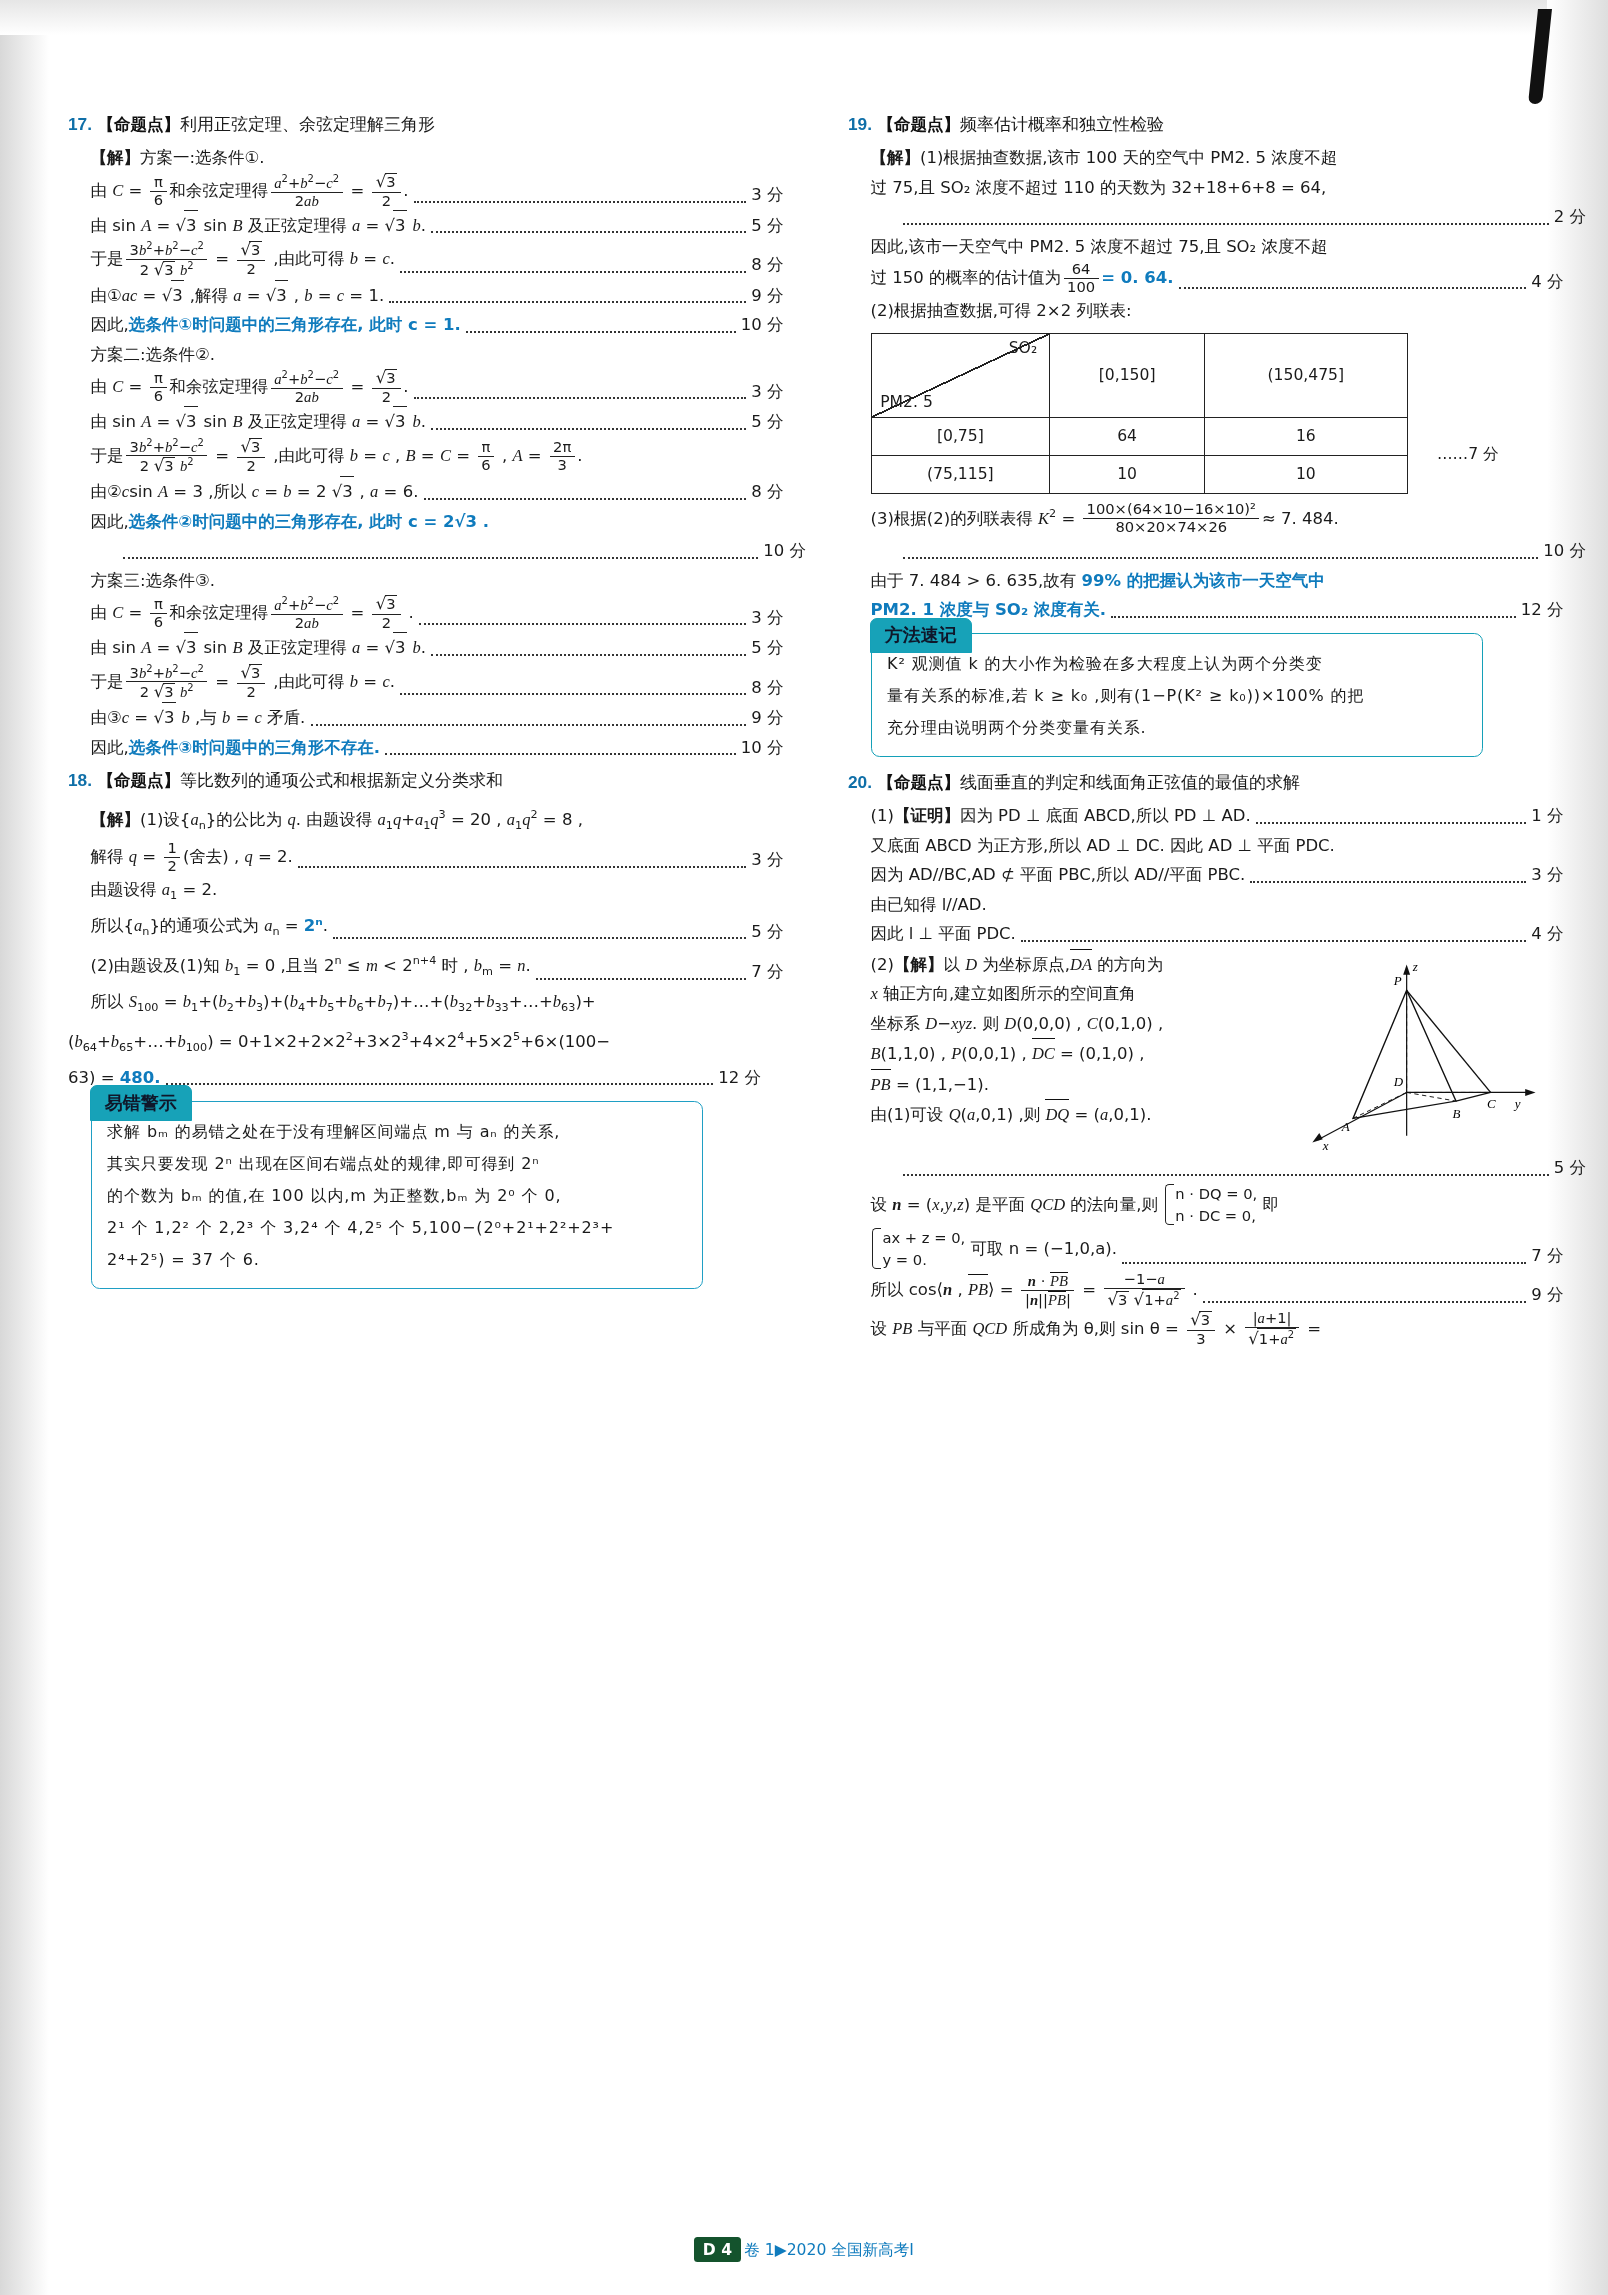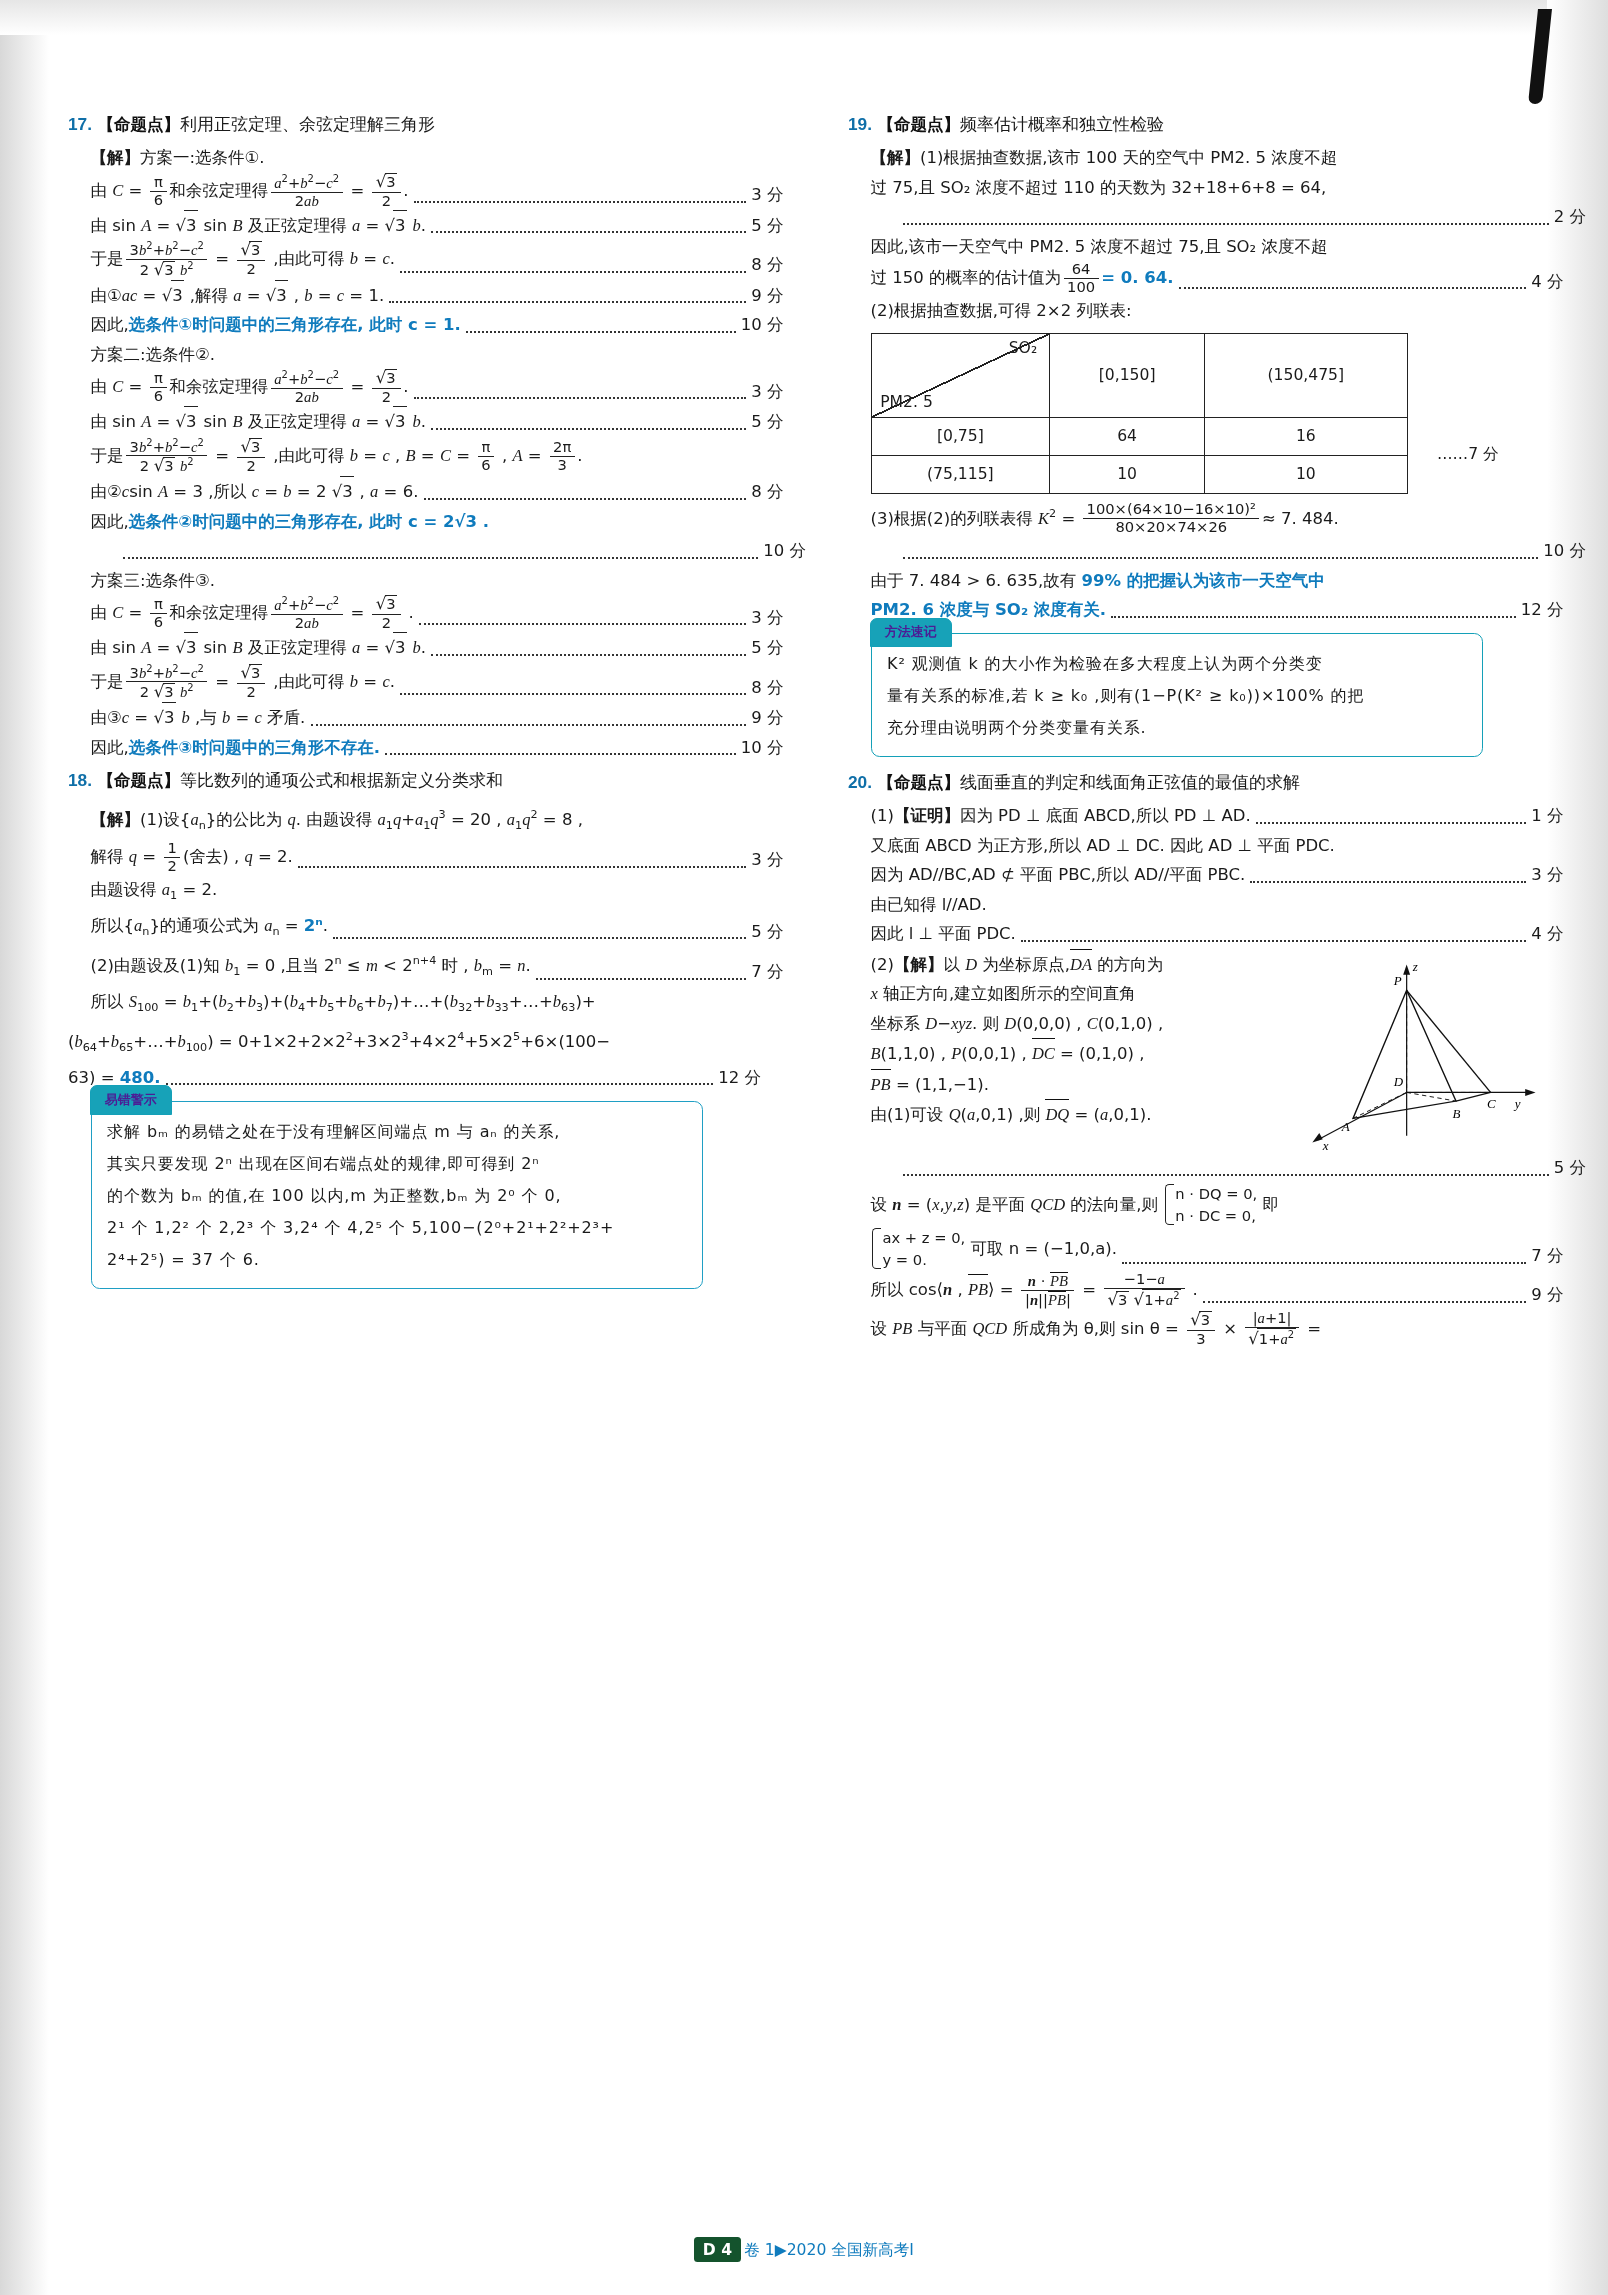--- a/index.html
+++ b/index.html
@@ -79,22 +79,22 @@
     border:1.4px solid #14a0b8; border-radius:8.7px;
     margin:8.7px 0 12px 22.5px; padding:14px 15.6px 12px 15.6px; width:612px;
     position:relative; box-sizing:border-box;
   }
   .notetab{
     position:absolute; left:-1.7px; top:-16.5px;
     background:#ffffff;
   }
   .notetab span{
     display:inline-block;
-    background:#17a2b8; color:#4c1d95; font-weight:bold;
-    font-family:Liberation Serif, serif; font-size:13px;
+    background:#17a2b8; color:#0f172a; font-weight:bold;
+    font-family:Liberation Serif, serif; font-size:18px;
     padding:4.3px 14px 5.2px 14px; border-radius:7px 7px 0 0;
     border:1.4px solid #14a0b8;
   }
   .notebox .nline{
     font-family:"DejaVu Sans", serif; font-size:16px; line-height:32px;
     letter-spacing:0.9px;
   }
   .notebox.warn{border-color:#1f9fc4;}
   
   table.lt{
@@ -366,21 +366,21 @@
         <div class="line indent2 leader">
           <span class="txt">&nbsp;</span>
             <span class="fill"></span>
             <span class="score">10 分</span>
         </div>
 
         <div class="line indent">
           <span>由于 7. 484 &gt; 6. 635,故有 </span><span class="blue">99% 的把握认为该市一天空气中</span>
         </div>
         <div class="line indent leader">
-          <span class="txt"><span class="blue">PM2. 6 浓度与 SO₂ 浓度有关.</span></span>
+          <span class="txt"><span class="blue">PM2. 1 浓度与 SO₂ 浓度有关.</span></span>
           <span class="fill"></span>
             <span class="score">12 分</span>
         </div>
 
         <div class="notebox">
           <div class="notetab"><span>方法速记</span></div>
           <div class="nline">K² 观测值 k 的大小作为检验在多大程度上认为两个分类变</div>
           <div class="nline">量有关系的标准,若 k ≥ k₀ ,则有(1−P(K² ≥ k₀))×100% 的把</div>
           <div class="nline">充分理由说明两个分类变量有关系.</div>
         </div>

